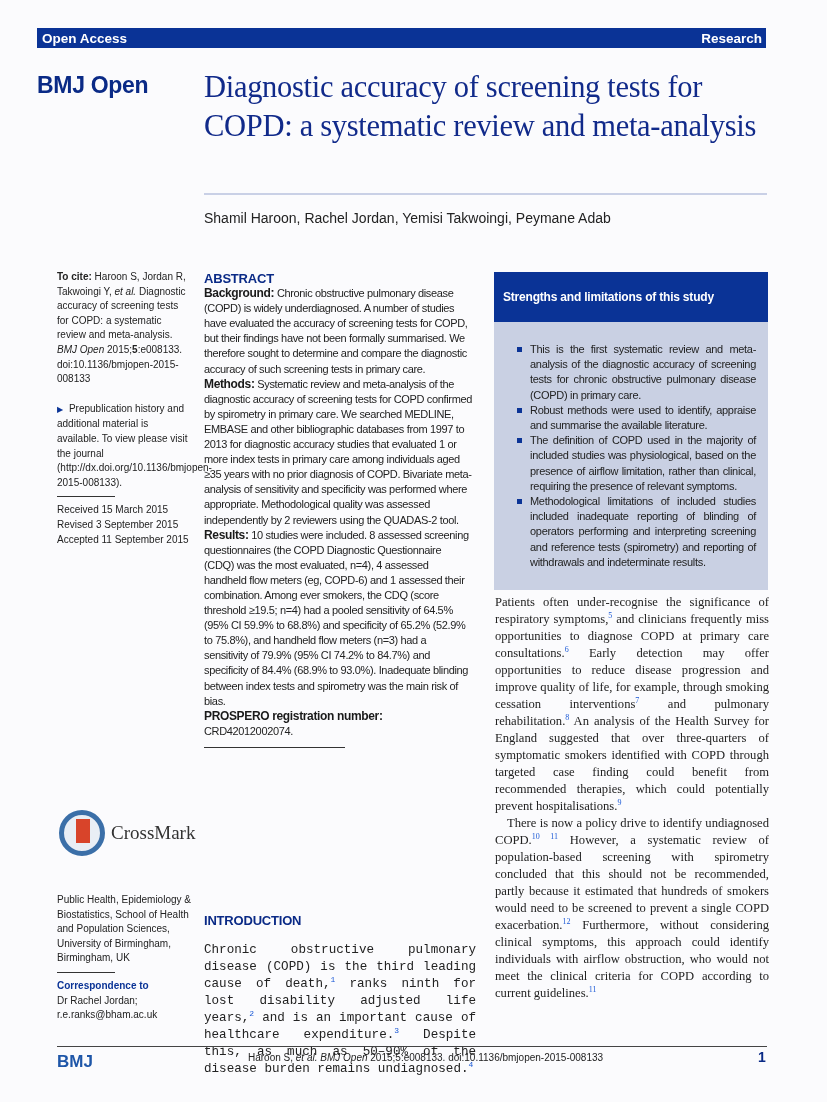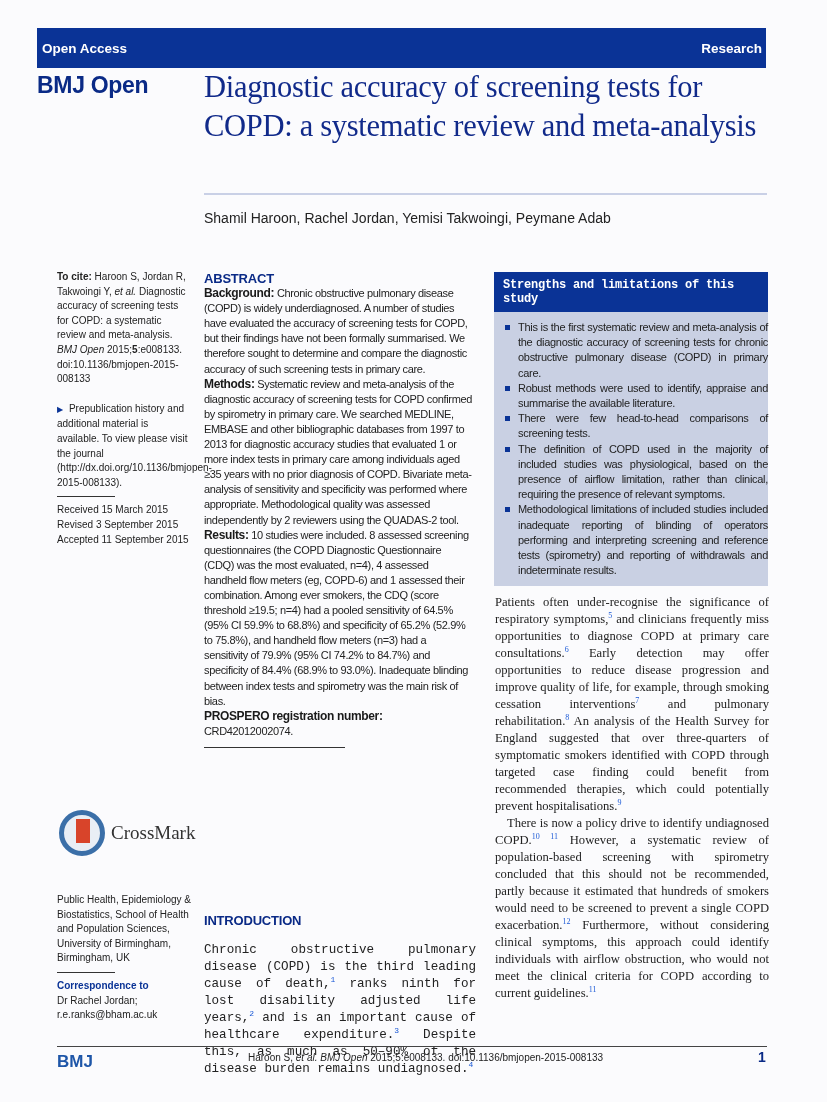--- a/index.html
+++ b/index.html
@@ -1,18 +1,18 @@
 <!DOCTYPE html>
 <html><head>
 <meta charset="utf-8">
 <style>
   html, body { margin: 0; padding: 0; }
   body { width: 827px; height: 1102px; background: #fbfbfd; position: relative; overflow: hidden; color: #1a1a1a; }
 
-  #topbar { position: absolute; left: 37px; top: 28px; width: 729px; height: 40px; background: #0a3396; color: #fff; font-family: "Liberation Sans", sans-serif; font-weight: bold; font-size: 13.5px; display: flex; justify-content: space-between; align-items: center; padding: 0 4px 0 5px; box-sizing: border-box; }
+  #topbar { position: absolute; left: 37px; top: 28px; width: 729px; height: 20px; background: #0a3396; color: #fff; font-family: "Liberation Sans", sans-serif; font-weight: bold; font-size: 13.5px; display: flex; justify-content: space-between; align-items: center; padding: 0 4px 0 5px; box-sizing: border-box; }
   #brand { position: absolute; left: 37px; top: 72px; font-family: "Liberation Sans", sans-serif; font-weight: bold; font-size: 23px; color: #0a2a86; letter-spacing: -0.3px; }
   #title { position: absolute; left: 204px; top: 68px; width: 570px; font-family: "Liberation Serif", serif; font-size: 30.5px; line-height: 39px; color: #112a8a; letter-spacing: -0.3px; }
   #title-rule { position: absolute; left: 204px; top: 193px; width: 563px; height: 2px; background: #c9d0e6; }
   #authors { position: absolute; left: 204px; top: 210px; font-family: Liberation Sans, sans-serif; font-size: 14px; color: #222; }
 
   #sidebar { position: absolute; left: 57px; top: 270px; width: 135px; font-family: "Liberation Sans", sans-serif; font-size: 10px; line-height: 14.6px; color: #222; }
   #sidebar .b { font-weight: bold; }
   #sidebar .blk { margin-bottom: 15px; }
   .tri { color: #0a3396; font-size: 8px; margin-right: 3px; }
   .short-rule { width: 58px; height: 1px; background: #333; margin: 6px 0 6px 0; }
@@ -27,22 +27,22 @@
   .sec-head { font-family: "Liberation Sans", sans-serif; font-weight: bold; color: #0a2a86; font-size: 13px; letter-spacing: -0.2px; }
   #abstract .lbl { font-weight: bold; font-size: 12px; color: #1a1a1a; }
   #abstract p { margin: 0; }
   #abs-rule { width: 141px; height: 1px; background: #333; margin-top: 8px; }
 
   #intro { position: absolute; left: 204px; top: 913px; width: 272px; }
   #intro .body { font-family: Liberation Mono, monospace; font-size: 12.6px; line-height: 17px; text-align: justify; color: #222; margin-top: 14px; }
   sup { color: #1c5ad6; font-size: 8px; line-height: 0; }
 
   #strengths { position: absolute; left: 494px; top: 272px; width: 274px; background: #c9d0e3; }
-  #strengths .hd { background: #0a3396; color: #fff; font-family: Liberation Mono, monospace; font-weight: bold; font-size: 12px; padding: 6px 9px; letter-spacing: -0.2px; }
-  #strengths ul { list-style: none; margin: 0; padding: 8px 0 8px 8px; }
+  #strengths .hd { background: #0a3396; color: #fff; font-family: Liberation Sans, sans-serif; font-weight: bold; font-size: 12px; padding: 18px 9px; letter-spacing: -0.2px; }
+  #strengths ul { list-style: none; margin: 12px; padding: 8px 0 8px 8px; }
   #strengths li { position: relative; padding-left: 16px; font-family: "Liberation Sans", sans-serif; font-size: 11px; line-height: 15.2px; text-align: justify; color: #222; letter-spacing: -0.3px; }
   #strengths li .bul { position: absolute; left: 3px; top: 5px; width: 5px; height: 5px; background: #0a3396; }
 
   #rightcol { position: absolute; left: 495px; top: 594px; width: 274px; font-family: "Liberation Serif", serif; font-size: 12.6px; line-height: 17px; text-align: justify; color: #222; }
   #rightcol p { margin: 0; }
   #rightcol .indent { text-indent: 12px; }
 
   #footer-rule { position: absolute; left: 57px; top: 1046px; width: 710px; height: 1px; background: #444; }
   #footer-logo { position: absolute; left: 57px; top: 1052px; font-family: "Liberation Sans", sans-serif; font-weight: bold; font-size: 17px; color: #1e56a8; }
   #footer-cite { position: absolute; left: 248px; top: 1052px; font-family: "Liberation Sans", sans-serif; font-size: 10px; color: #222; }
@@ -108,21 +108,21 @@
 <div id="intro">
   <div class="sec-head">INTRODUCTION</div>
   <div class="body"><span>Chronic obstructive pulmonary disease (COPD) is the third leading cause of death,</span><sup>1</sup><span> ranks ninth for lost disability adjusted life years,</span><sup>2</sup><span> and is an important cause of healthcare expenditure.</span><sup>3</sup><span> Despite this, as much as 50–90% of the disease burden remains undiagnosed.</span><sup>4</sup></div>
 </div>
 
 <div id="strengths">
   <div class="hd">Strengths and limitations of this study</div>
   <ul>
     <li><span class="bul"></span><span>This is the first systematic review and meta-analysis of the diagnostic accuracy of screening tests for chronic obstructive pulmonary disease (COPD) in primary care.</span></li>
     <li><span class="bul"></span><span>Robust methods were used to identify, appraise and summarise the available literature.</span></li>
-    <li><span class="bul"></span><span>There were few head-to-head comparisons of screening tests.</span></li>
+    <li><span class="bul"></span></li>
     <li><span class="bul"></span><span>The definition of COPD used in the majority of included studies was physiological, based on the presence of airflow limitation, rather than clinical, requiring the presence of relevant symptoms.</span></li>
     <li><span class="bul"></span><span>Methodological limitations of included studies included inadequate reporting of blinding of operators performing and interpreting screening and reference tests (spirometry) and reporting of withdrawals and indeterminate results.</span></li>
   </ul>
 </div>
 
 <div id="rightcol">
   <p><span>Patients often under-recognise the significance of respiratory symptoms,</span><sup>5</sup><span> and clinicians frequently miss opportunities to diagnose COPD at primary care consultations.</span><sup>6</sup><span> Early detection may offer opportunities to reduce disease progression and improve quality of life, for example, through smoking cessation interventions</span><sup>7</sup><span> and pulmonary rehabilitation.</span><sup>8</sup><span> An analysis of the Health Survey for England suggested that over three-quarters of symptomatic smokers identified with COPD through targeted case finding could benefit from recommended therapies, which could potentially prevent hospitalisations.</span><sup>9</sup></p>
   <p class="indent"><span>There is now a policy drive to identify undiagnosed COPD.</span><sup>10 11</sup><span> However, a systematic review of population-based screening with spirometry concluded that this should not be recommended, partly because it estimated that hundreds of smokers would need to be screened to prevent a single COPD exacerbation.</span><sup>12</sup><span> Furthermore, without considering clinical symptoms, this approach could identify individuals with airflow obstruction, who would not meet the clinical criteria for COPD according to current guidelines.</span><sup>11</sup></p>
 </div>
 

